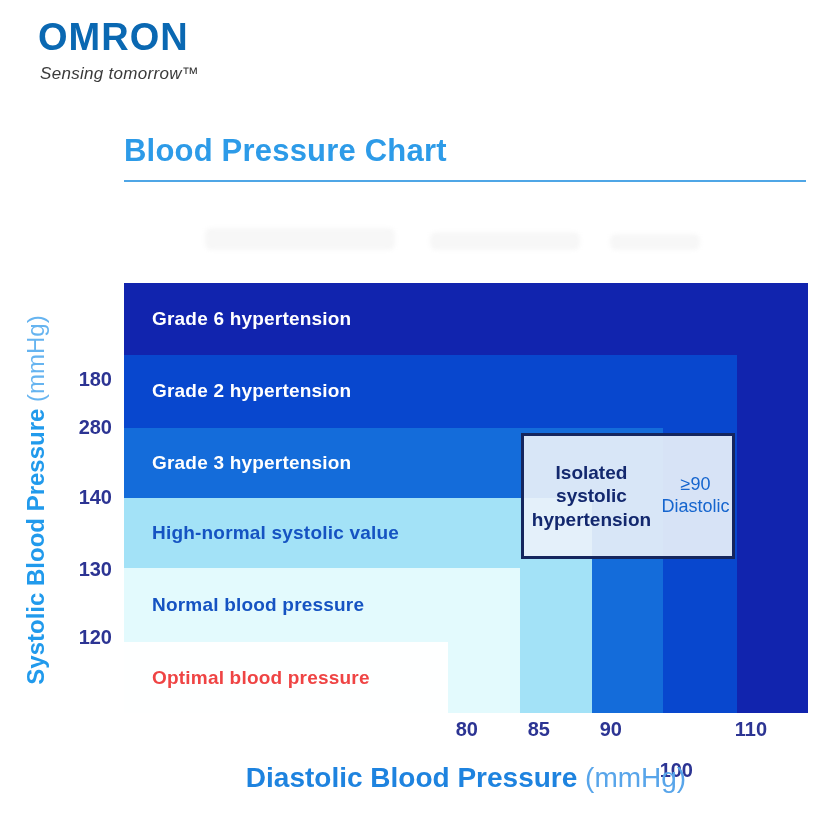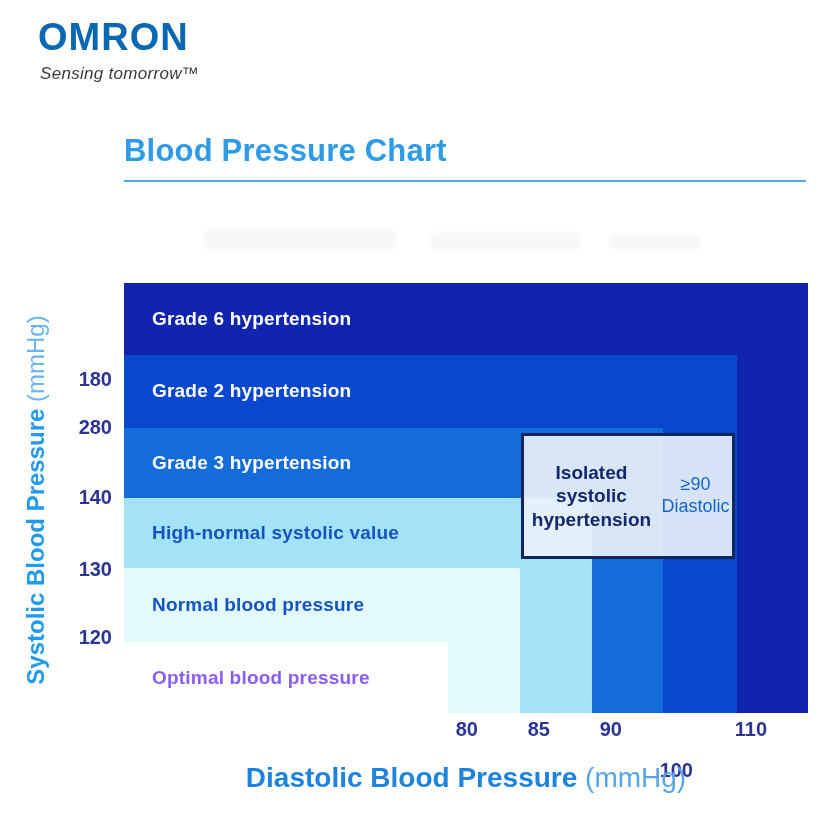--- a/index.html
+++ b/index.html
@@ -96,21 +96,21 @@
     <div class="band" style="top: 145px; width: 539px; height: 285px; background: rgb(20, 108, 218);"></div>
     <div class="band" style="top: 215px; width: 468px; height: 215px; background: rgb(163, 226, 247);"></div>
     <div class="band" style="top: 285px; width: 396px; height: 145px; background: rgb(227, 250, 253);"></div>
     <div class="band" style="top: 359px; width: 324px; height: 71px; background: rgb(254, 255, 255);"></div>
 
     <div class="band-label" style="top: 25px; color: rgb(255, 255, 255);">Grade 6 hypertension</div>
     <div class="band-label" style="top: 97px; color: rgb(255, 255, 255);">Grade 2 hypertension</div>
     <div class="band-label" style="top: 169px; color: rgb(255, 255, 255);">Grade 3 hypertension</div>
     <div class="band-label" style="top: 311px; color: rgb(21, 83, 194);">Normal blood pressure</div>
     <div class="band-label" style="top: 239px; color: rgb(21, 83, 194);">High-normal systolic value</div>
-    <div class="band-label" style="top: 384px; color: #8b5cf6;">Optimal blood pressure</div>
+    <div class="band-label" style="top: 384px; color: #ef4444;">Optimal blood pressure</div>
 
     <div class="callout">
       <div class="heading">Isolated systolic hypertension</div>
       <div class="value">≥90 Diastolic</div>
     </div>
   </div>
 
   <div class="xtick" style="left:418px;">80</div>
   <div class="xtick" style="left:490px;">85</div>
   <div class="xtick" style="left:562px;">90</div>

